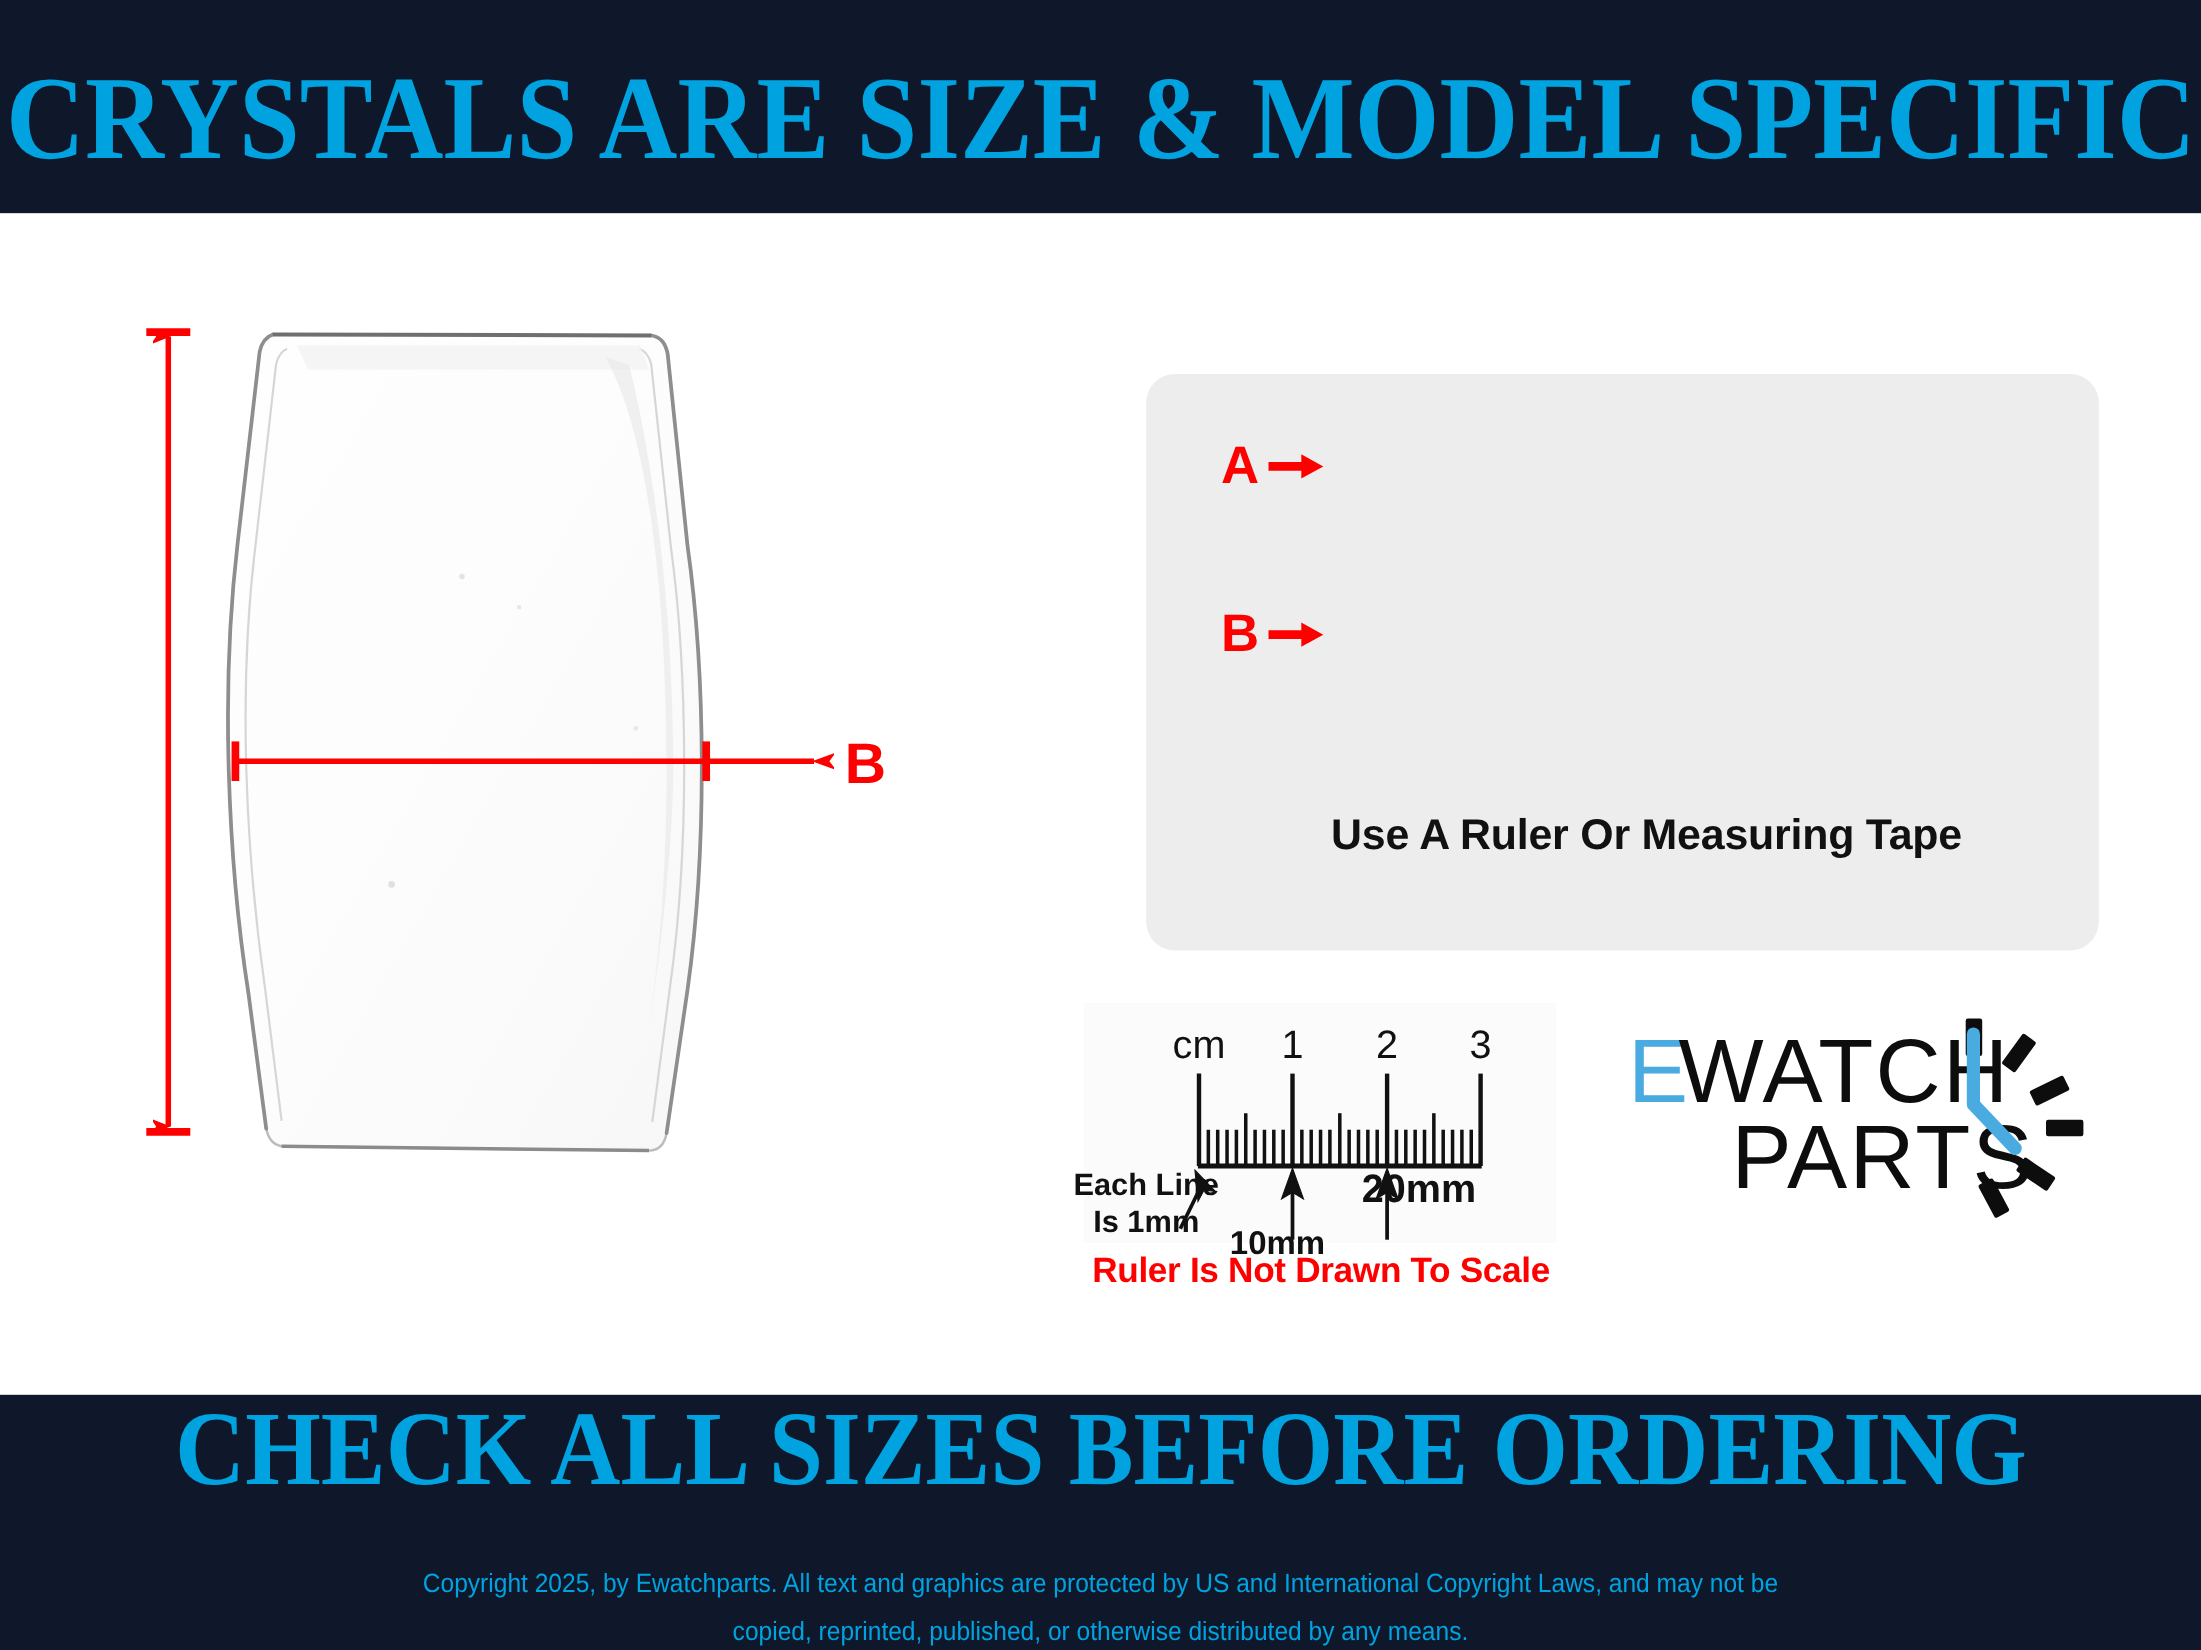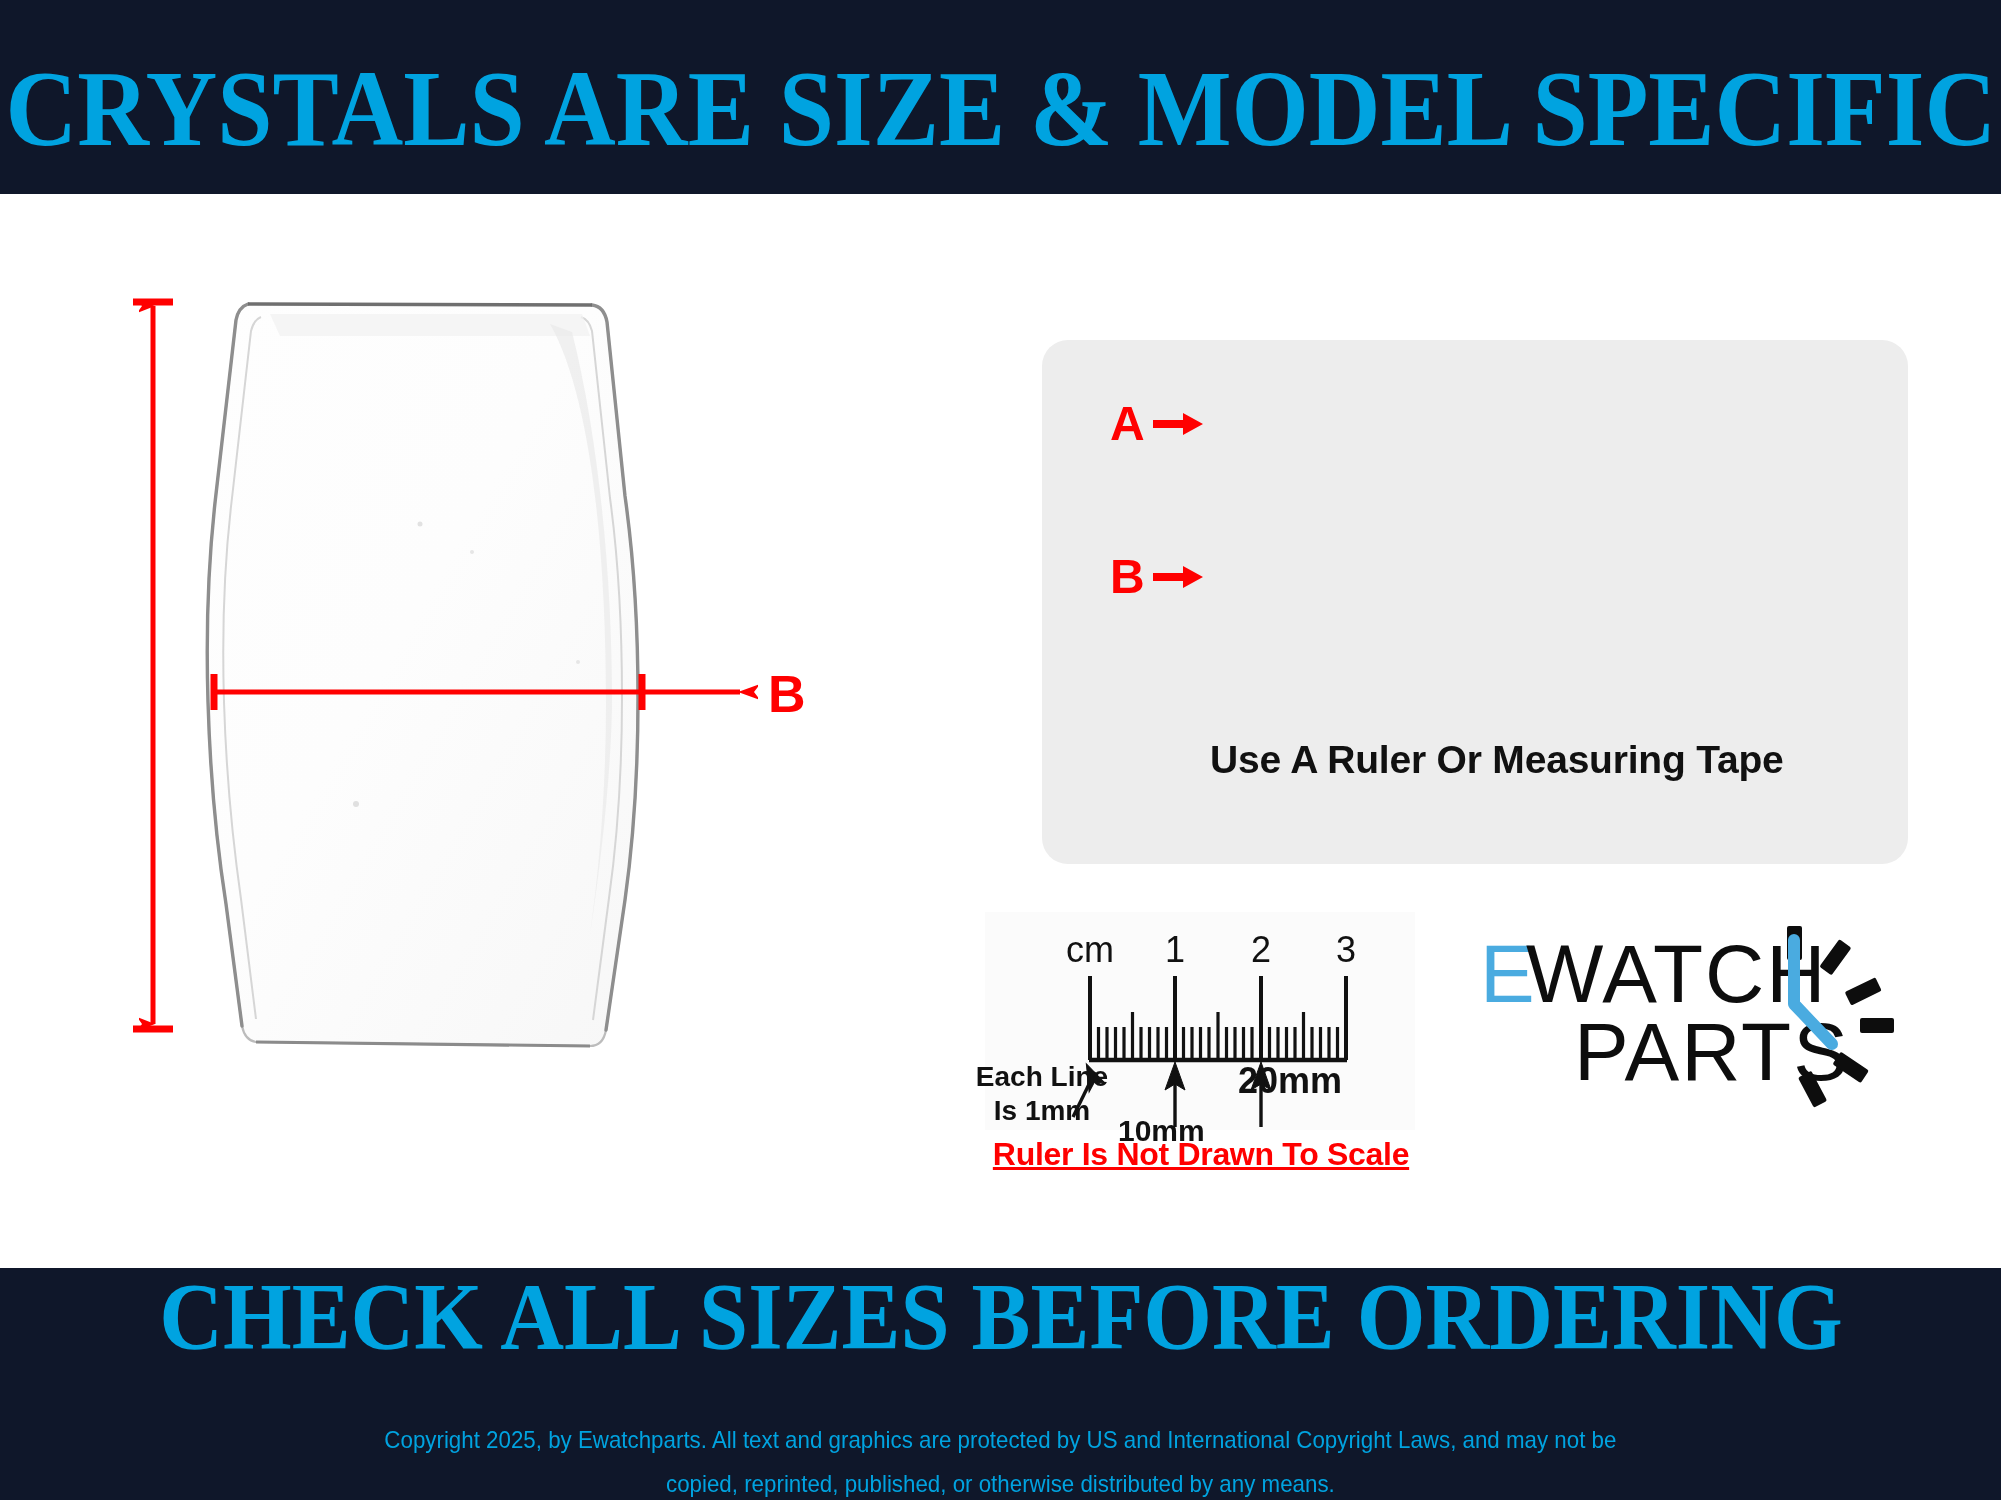--- a/index.html
+++ b/index.html
@@ -147,21 +147,20 @@
   #ruler-note {
     position: absolute;
     left: -4px;
     top: 224px;
     width: 440px;
     text-align: center;
     color: #ff0000;
     font-size: 32px;
     font-weight: bold;
     letter-spacing: -0.3px;
-    text-decoration: underline;
   }
 
   
   #brand-logo {
     position: absolute;
     left: 1478px;
     top: 722px;
     width: 420px;
     height: 200px;
   }

